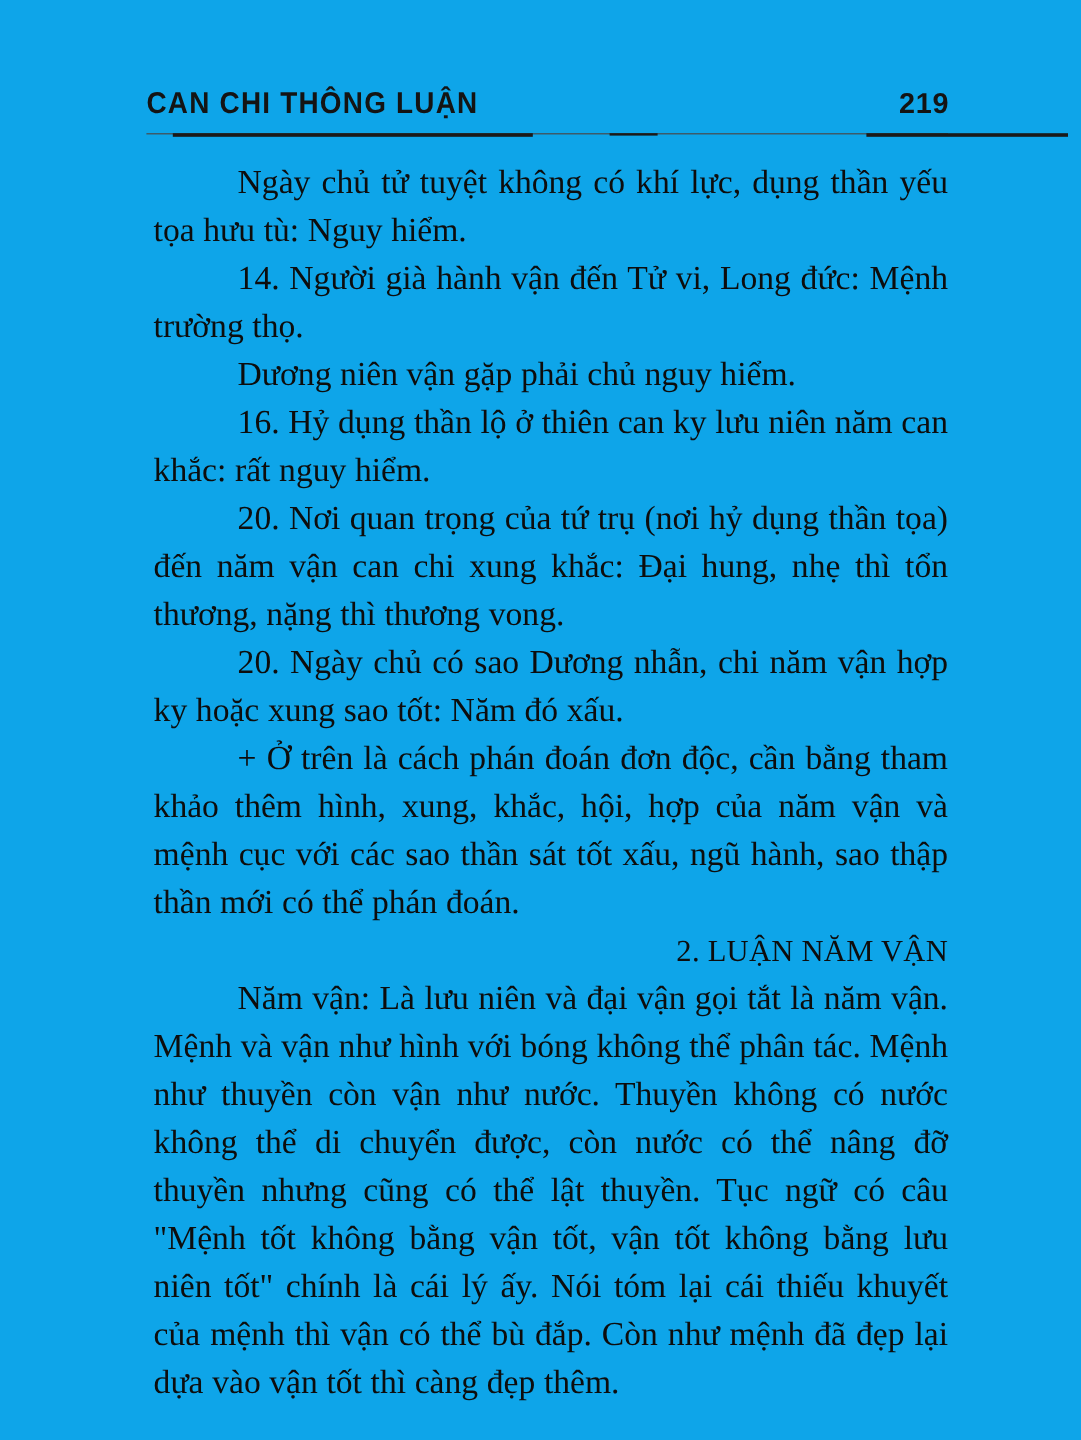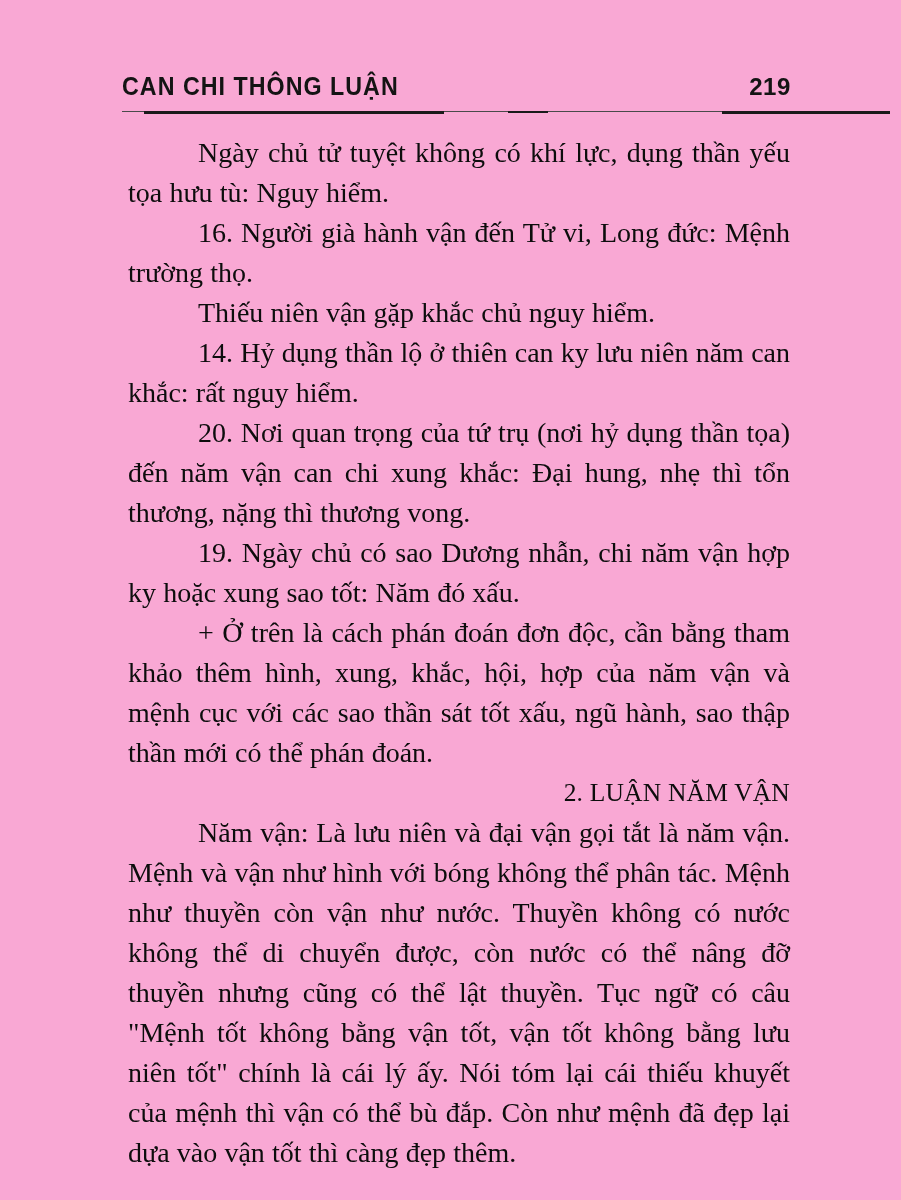--- a/index.html
+++ b/index.html
@@ -6,21 +6,21 @@
   html, body {
     margin: 0;
     padding: 0;
     background: #ffffff;
   }
 
   .page {
     position: relative;
     width: 901px;
     height: 1200px;
-    background: #f9a8d4;
+    background: #0ea5e9;
     overflow: hidden;
     font-family: "Liberation Serif", "DejaVu Serif", serif;
     color: #0d0d0d;
     box-sizing: border-box;
   }
 
   
   .running-head {
     position: absolute;
     left: 122px;
@@ -149,29 +149,29 @@
     <span class="seg base"></span>
     <span class="seg thick-a"></span>
     <span class="seg thick-b"></span>
     <span class="seg thick-c"></span>
   </div>
 
   <div class="body-col">
 
     <p class="para no-stretch">Ngày chủ tử tuyệt không có khí lực, dụng thần yếu tọa hưu tù: Nguy hiểm.</p>
 
-    <p class="para no-stretch">16. Người già hành vận đến Tử vi, Long đức: Mệnh trường thọ.</p>
+    <p class="para no-stretch">14. Người già hành vận đến Tử vi, Long đức: Mệnh trường thọ.</p>
 
-    <p class="para no-stretch">Thiếu niên vận gặp khắc chủ nguy hiểm.</p>
+    <p class="para no-stretch">Dương niên vận gặp phải chủ nguy hiểm.</p>
 
-    <p class="para no-stretch">14. Hỷ dụng thần lộ ở thiên can ky lưu niên năm can khắc: rất nguy hiểm.</p>
+    <p class="para no-stretch">16. Hỷ dụng thần lộ ở thiên can ky lưu niên năm can khắc: rất nguy hiểm.</p>
 
     <p class="para no-stretch">20. Nơi quan trọng của tứ trụ (nơi hỷ dụng thần tọa) đến năm vận can chi xung khắc: Đại hung, nhẹ thì tổn thương, nặng thì thương vong.</p>
 
-    <p class="para no-stretch">19. Ngày chủ có sao Dương nhẫn, chi năm vận hợp ky hoặc xung sao tốt: Năm đó xấu.</p>
+    <p class="para no-stretch">20. Ngày chủ có sao Dương nhẫn, chi năm vận hợp ky hoặc xung sao tốt: Năm đó xấu.</p>
 
     <p class="para no-stretch">+ Ở trên là cách phán đoán đơn độc, cần bằng tham khảo thêm hình, xung, khắc, hội, hợp của năm vận và mệnh cục với các sao thần sát tốt xấu, ngũ hành, sao thập thần mới có thể phán đoán.</p>
 
     <h2 class="section-heading">2. LUẬN NĂM VẬN</h2>
 
     <p class="para no-stretch">Năm vận: Là lưu niên và đại vận gọi tắt là năm vận. Mệnh và vận như hình với bóng không thể phân tác. Mệnh như thuyền còn vận như nước. Thuyền không có nước không thể di chuyển được, còn nước có thể nâng đỡ thuyền nhưng cũng có thể lật thuyền. Tục ngữ có câu "Mệnh tốt không bằng vận tốt, vận tốt không bằng lưu niên tốt" chính là cái lý ấy. Nói tóm lại cái thiếu khuyết của mệnh thì vận có thể bù đắp. Còn như mệnh đã đẹp lại dựa vào vận tốt thì càng đẹp thêm.</p>
 
   </div>
 
 </div>

